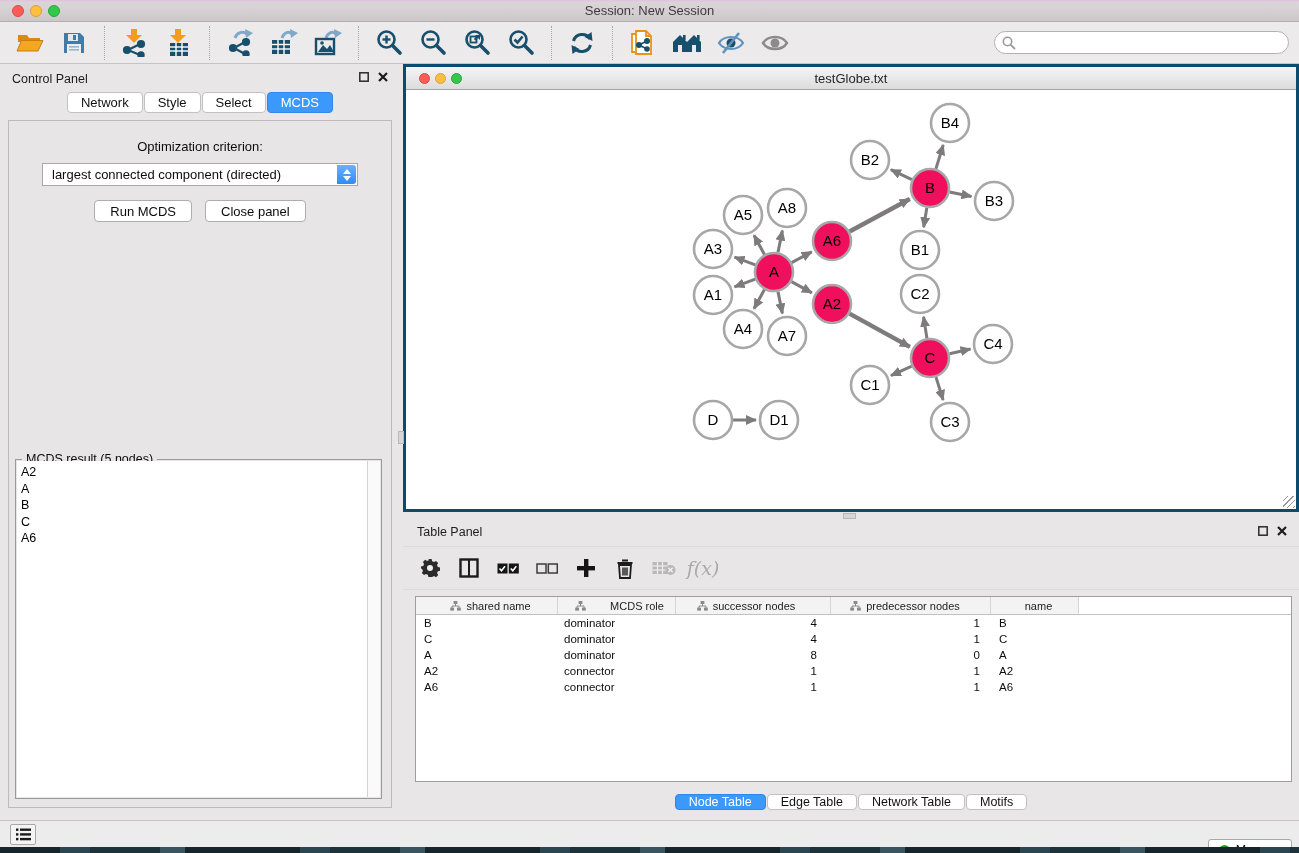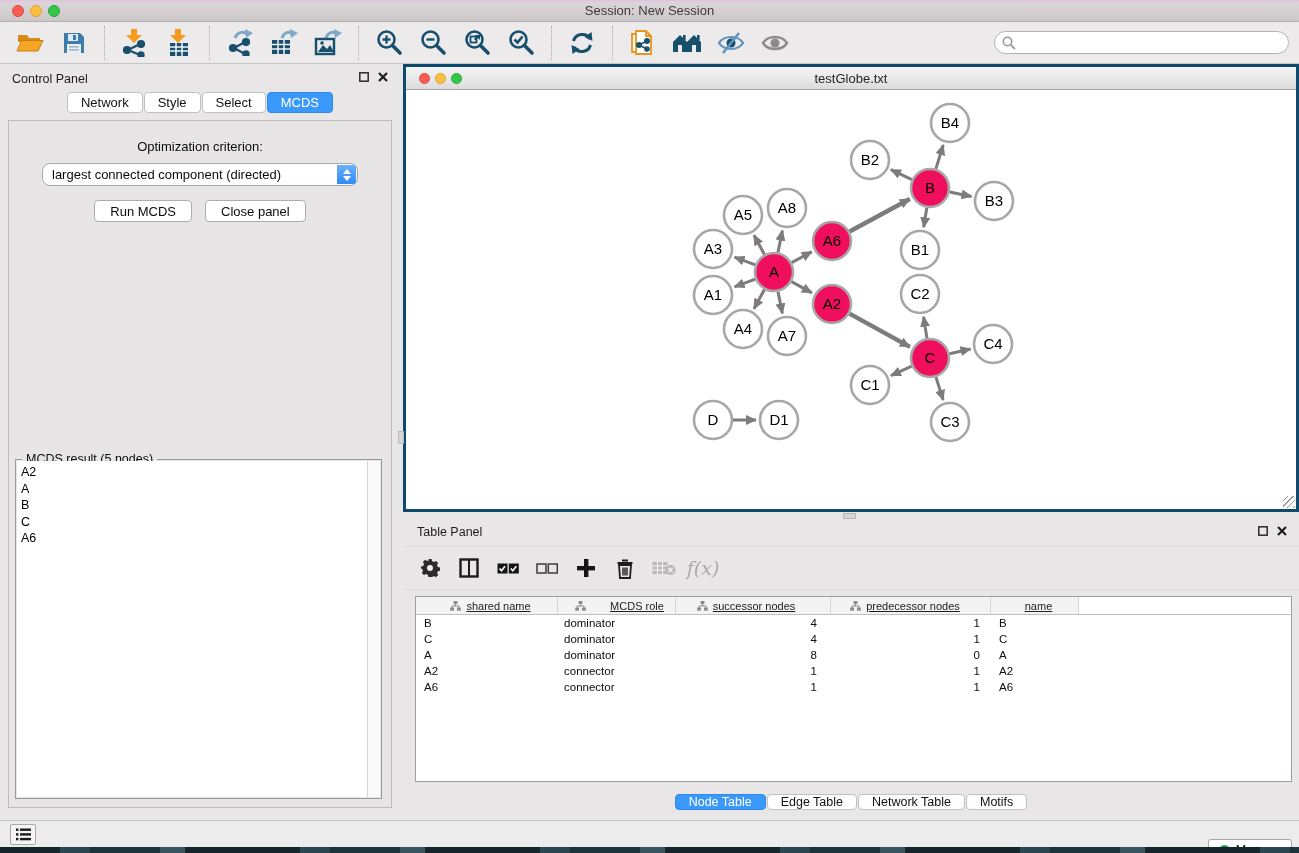--- a/index.html
+++ b/index.html
@@ -36,21 +36,21 @@
   .cp-header .ptitle { position:absolute; left:12px; top:8px; font-size:12.5px; color:#1d1d1d; }
   .panel-icons { position:absolute; right:12px; top:8px; display:flex; gap:9px; align-items:center; }
   .cp-tabs { display:flex; justify-content:center; gap:1px; margin-top:0; }
   .seg { height:21px; padding:0 13px; font-size:13px; color:#111; background:#fff;
     border:1px solid #c2c0c1; border-radius:4px; display:flex; align-items:center; cursor:default; }
   .seg.active { background:#3b99fc; border-color:#2f87ea; color:#fff; }
   .cp-body { position:absolute; left:8px; right:8px; top:56px; bottom:4px;
     background:#e7e5e6; border:1px solid #bcbabb; }
   .opt-label { text-align:center; margin-top:18px; font-size:13px; color:#0c0c0c; }
   .selectbox { position:relative; margin:9px auto 0; width:316px; height:23px; background:#fff;
-    border:1px solid #a9a7a8; border-radius:8px; font-size:13px; color:#0c0c0c;
+    border:1px solid #a9a7a8; border-radius:0; font-size:13px; color:#0c0c0c;
     display:flex; align-items:center; padding-left:9px; cursor:default; }
   .stepper { position:absolute; right:1px; top:1px; bottom:1px; width:19px; border-radius:0 3px 3px 0;
     background:linear-gradient(#6cb0fd,#2f8af8); display:flex; flex-direction:column;
     align-items:center; justify-content:center; gap:2px; }
   .stepper .up { width:0; height:0; border-left:4px solid transparent; border-right:4px solid transparent; border-bottom:5px solid #fff; }
   .stepper .dn { width:0; height:0; border-left:4px solid transparent; border-right:4px solid transparent; border-top:5px solid #fff; }
   .cp-buttons { display:flex; justify-content:center; gap:13px; margin-top:14px; }
   .btn { height:22px; padding:0 15px; background:#fff; border:1px solid #aeacad; border-radius:4px;
     font-size:13px; color:#0c0c0c; cursor:default; }
   .result-box { position:absolute; left:6px; right:9px; top:338px; bottom:8px;
@@ -84,21 +84,21 @@
 
   
   .table-panel { position:absolute; left:403px; top:518px; width:896px; height:296px; }
   .tp-header { position:relative; height:26px; }
   .tp-header .ptitle { position:absolute; left:14px; top:7px; font-size:12.5px; color:#1d1d1d; }
   .tp-toolbar { height:44px; margin-top:2px; border-top:1px solid #dcdadb; border-bottom:1px solid #dcdadb;
     display:flex; align-items:center; gap:9px; padding-left:12px; }
   .tp-btn { background:none; border:none; width:30px; height:30px; display:flex; align-items:center; justify-content:center; cursor:default; }
   .fx { font-family:"DejaVu Serif", serif; font-style:italic; font-size:19px; color:#aaa8a9; }
   .tbl { position:absolute; left:12px; right:7px; top:78px; bottom:32px; background:#fff; border:1px solid #9f9d9e; overflow:hidden; }
-  .tbl-head { display:flex; height:18px; border-bottom:1px solid #c2c0c1; font-size:11px; color:#222;text-decoration:underline; }
+  .tbl-head { display:flex; height:18px; border-bottom:1px solid #c2c0c1; font-size:11px; color:#222; }
   .th { background:#f4f3f4; border-right:1px solid #d6d4d5; display:flex; align-items:center; justify-content:center; gap:5px; }
   .th:last-child { border-right:1px solid #d6d4d5; }
   .tbl-row { display:flex; height:16px; font-size:11.5px; color:#0c0c0c; align-items:center; }
   .td { padding:0 2px; white-space:nowrap; overflow:hidden; }
   .c0 { width:142px; padding-left:8px; }
   .c1 { width:118px; padding-left:6px;gap:24px; }
   .c2 { width:155px; text-align:right; padding-right:14px; }
   .c3 { width:160px; text-align:right; padding-right:11px; }
   .c4 { width:88px; padding-left:8px; }
   .tp-tabs { position:absolute; left:0; right:0; bottom:4px; display:flex; justify-content:center; gap:1px; }

